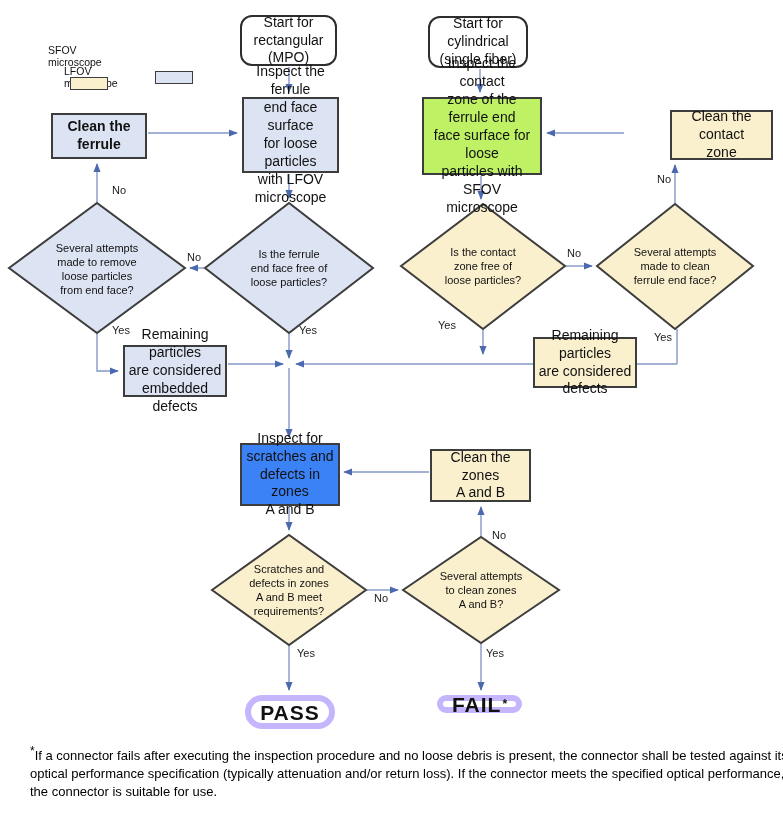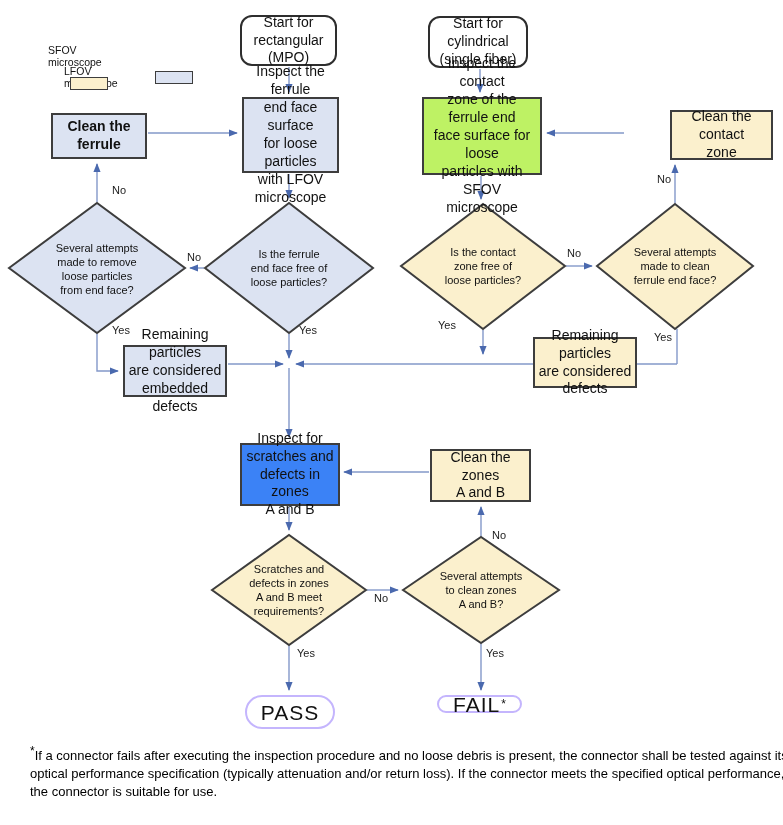--- a/index.html
+++ b/index.html
@@ -29,26 +29,27 @@
     padding: 2px 3px;
   }
   .start {
     background: #ffffff;
     border: 2px solid #2e2e2e;
     border-radius: 12px;
     z-index: 2;
   }
   .terminal {
     background: #ffffff;
-    border: 2px solid #c4b5fd;
+    border: 6px solid #c4b5fd;
     border-radius: 17px;
     font-size: 21px;
     letter-spacing: 1px;
     white-space: nowrap;
     line-height: 1;
+    font-weight: bold;
   }
   .terminal sup { font-size: 12px; letter-spacing: 0; margin-left: 1px; }
   .dtext {
     position: absolute;
     z-index: 2;
     transform: translate(-50%, -50%);
     text-align: center;
     white-space: pre-line;
     font-size: 11px;
     line-height: 1.28;

